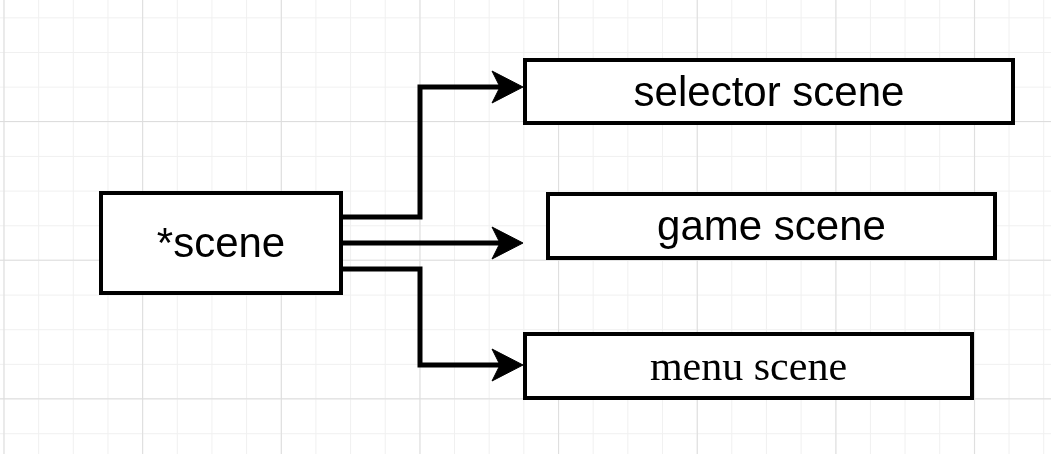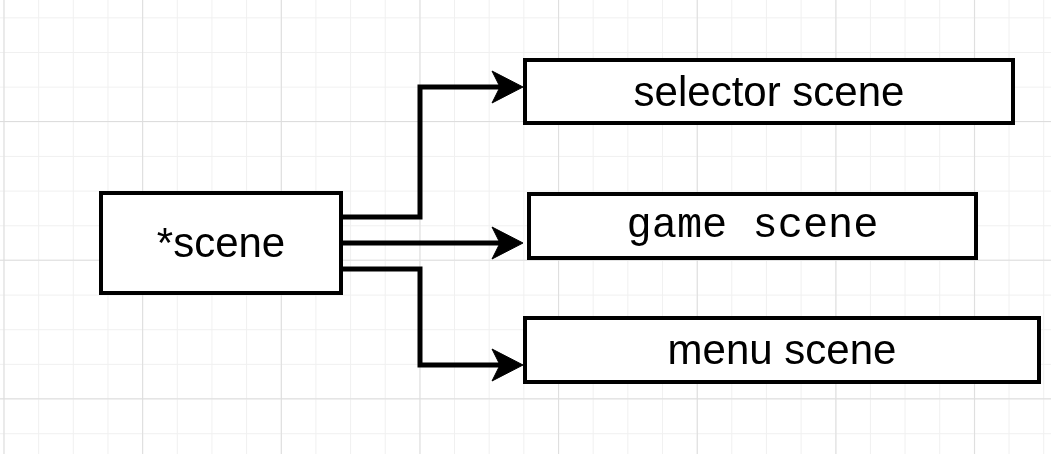--- a/index.html
+++ b/index.html
@@ -56,22 +56,22 @@
     display: flex;
     align-items: center;
     justify-content: center;
     font-size: 42px;
     line-height: 1;
     color: var(--text, #000000);
     white-space: nowrap;
   }
   .node-scene    { left: 73px;  top: 191px; width: 244px; height: 104px; margin-left: 26px; }
   .node-selector { left: 523px; top: 58px;  width: 492px; height: 67px;  }
-  .node-game     { left: 527px; top: 192px; width: 451px; height: 68px; font-family: Liberation Mono, monospace;  }
-  .node-menu     { left: 523px; top: 316px; width: 518px; height: 68px;  }
+  .node-game     { left: 546px; top: 192px; width: 451px; height: 68px;  }
+  .node-menu     { left: 523px; top: 332px; width: 451px; height: 68px; font-family: Liberation Serif, serif;  }
 </style>
 </head>
 <body>
 
 <div class="canvas">
 
   <svg class="edges-layer" viewBox="0 0 1051 454" xmlns="http://www.w3.org/2000/svg">
     <g class="edge">
       <path d="M 317 217 H 420 V 87 H 501"></path>
       <polygon points="523,87 492,71 500,87 492,103"></polygon>

